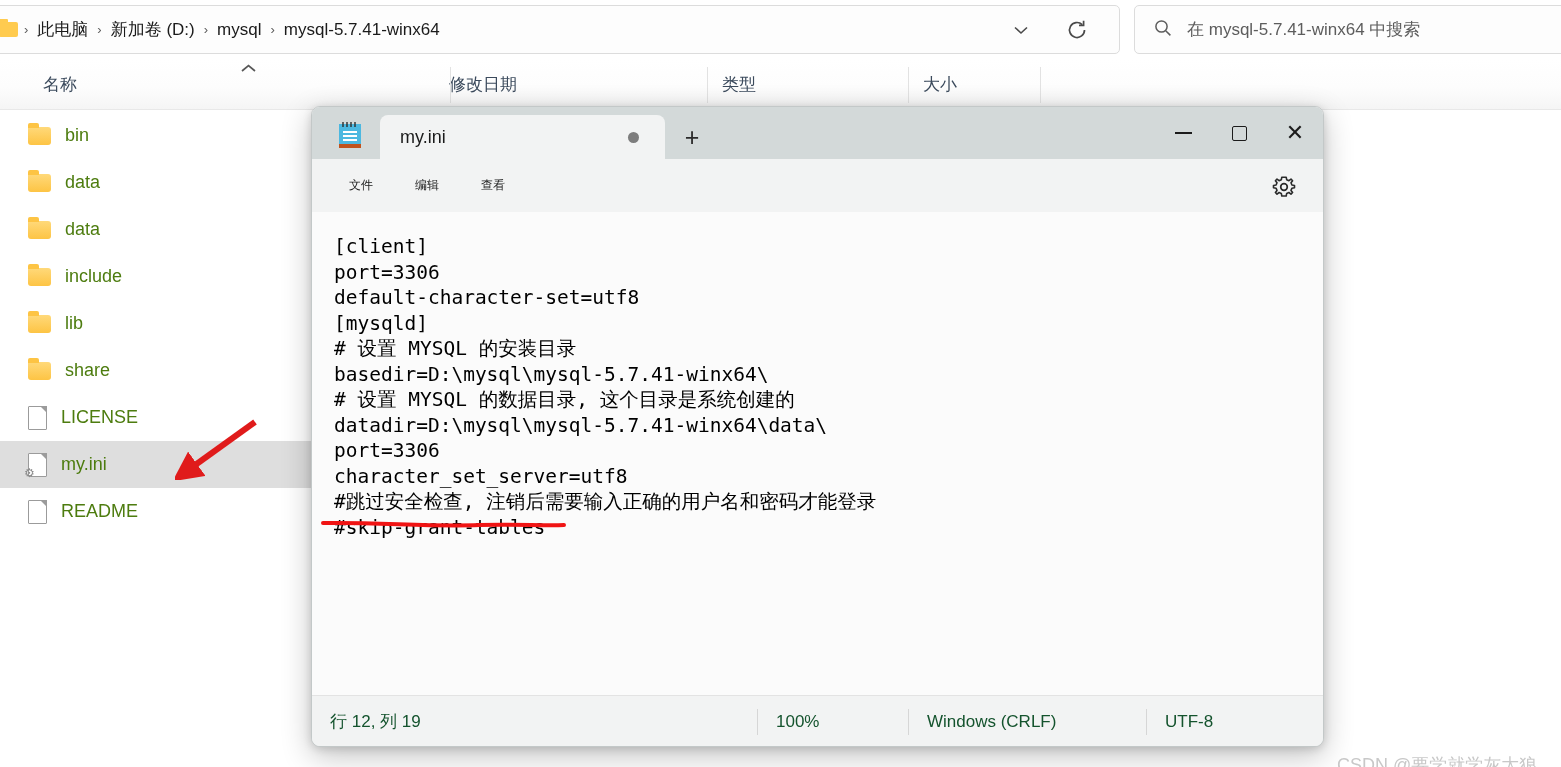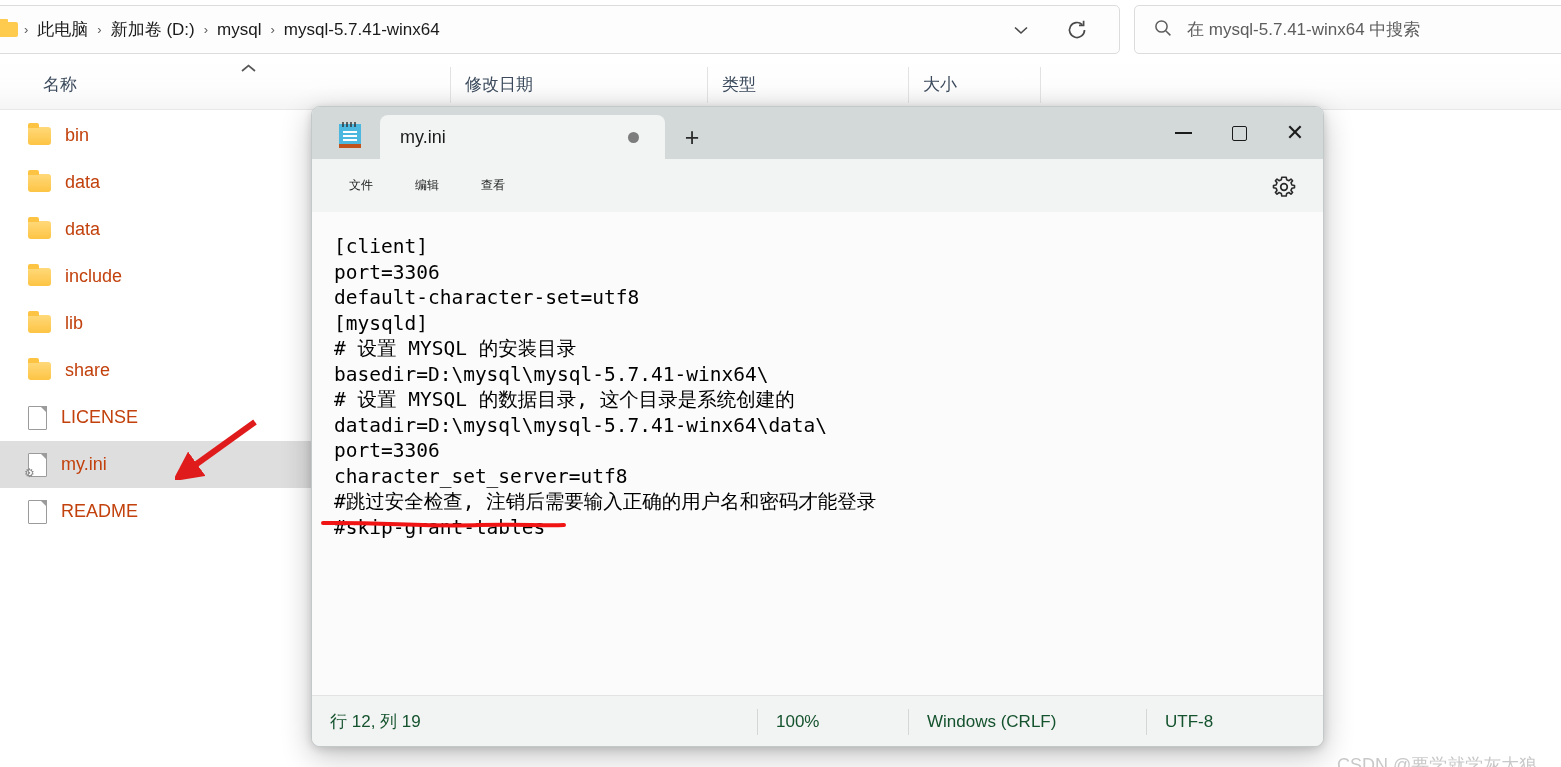--- a/index.html
+++ b/index.html
@@ -65,21 +65,21 @@
   .col-div { position:absolute; top:8px; width:1px; height:36px; background:#e2e2e2; }
   .sort-chevron { position:absolute; left:240px; top:62px; font-size:13px; color:#555; }
 
   
   .file-list { position:absolute; left:0; top:112px; width:320px; }
   .file-row {
     height:47px; display:flex; align-items:center; padding-left:28px; gap:14px;
     position:relative;
   }
   .file-row.selected { background:#dedede; width:320px; }
-  .file-name { font-size:18px; color:#c2410c; white-space:nowrap; }
+  .file-name { font-size:18px; color:#4d7c0f; white-space:nowrap; }
   .ico-folder {
     width:23px; height:18px; flex:none; position:relative;
     background:linear-gradient(180deg,#ffd97a 0%,#fdc444 100%);
     border-radius:1px 3px 3px 3px;
   }
   .ico-folder:before{
     content:""; position:absolute; left:0; top:-4px; width:11px; height:5px;
     background:#fdc444; border-radius:2px 2px 0 0;
   }
   .ico-doc {
@@ -212,21 +212,21 @@
           <circle cx="8.5" cy="8.5" r="5.6" fill="none" stroke="#5d5d5d" stroke-width="1.5"></circle>
           <line x1="12.7" y1="12.7" x2="17.4" y2="17.4" stroke="#5d5d5d" stroke-width="1.5"></line>
         </svg>
       </span>
       <span class="search-ph">在 mysql-5.7.41-winx64 中搜索</span>
     </div>
   </div>
 
   <div class="col-header" id="colheader">
       <div class="col" style="left: 28px; width: 422px;">名称</div>
-      <div class="col" style="left: 450px; width: 257px; text-align: right;">修改日期</div>
+      <div class="col" style="left: 434px; width: 257px; text-align: right;">修改日期</div>
       <div class="col-div" style="left: 450px;"></div>
       <div class="col" style="left: 707px; width: 201px;">类型</div>
       <div class="col-div" style="left: 707px;"></div>
       <div class="col" style="left: 908px; width: 132px;">大小</div>
       <div class="col-div" style="left: 908px;"></div>
       <div class="col-div" style="left: 1040px;"></div>
     </div>
   <div class="sort-chevron">
     <svg width="17" height="11" viewBox="0 0 17 11">
       <path d="M2 8 L8.5 2.5 L15 8" fill="none" stroke="#575757" stroke-width="1.7"></path>

